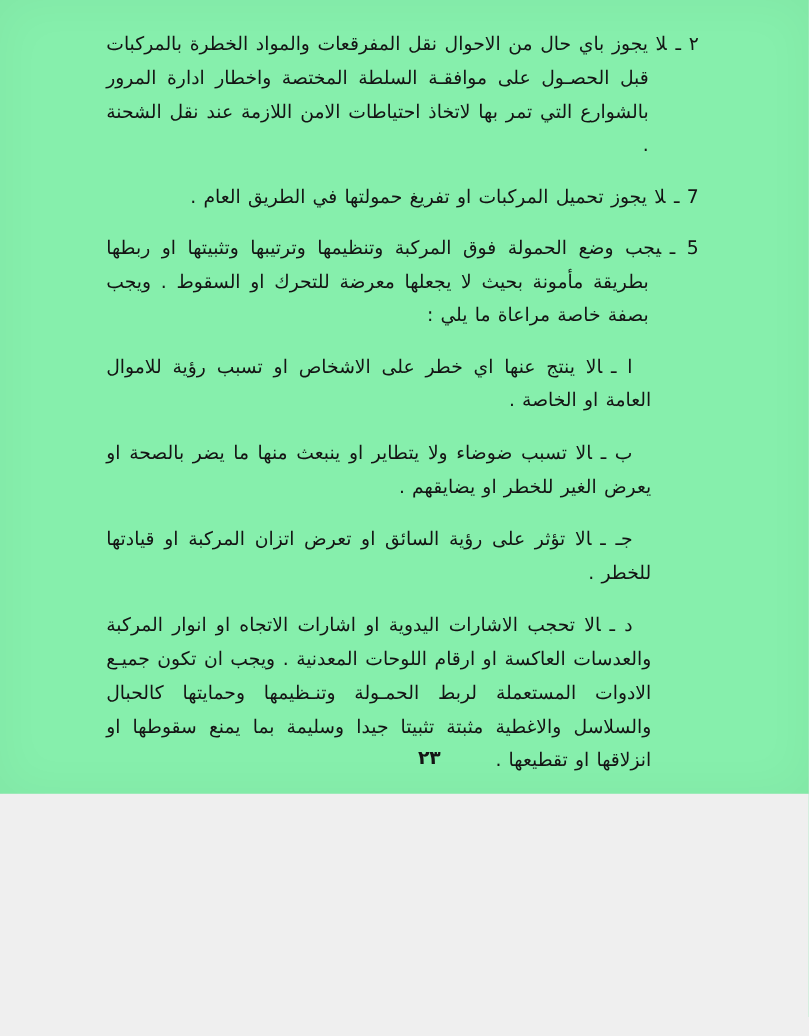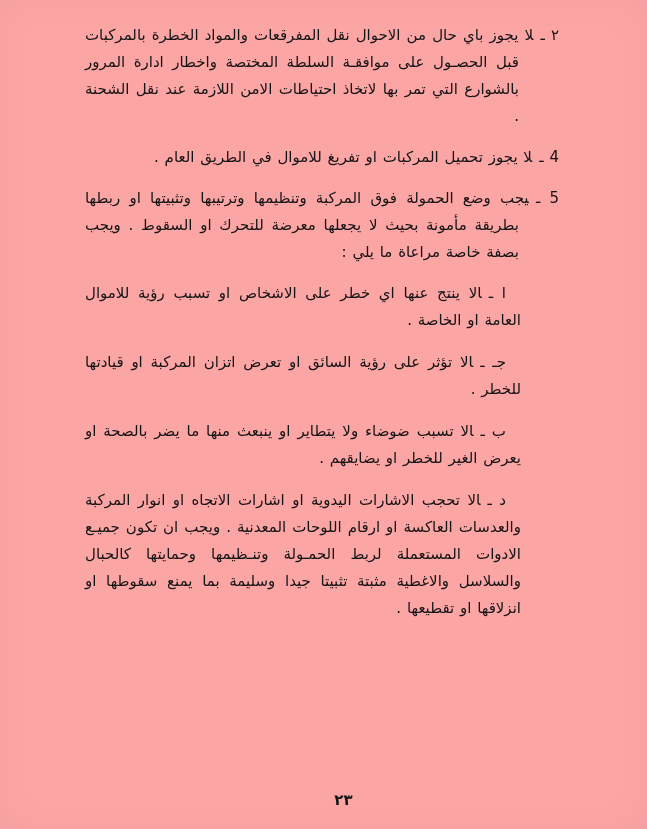--- a/index.html
+++ b/index.html
@@ -9,22 +9,22 @@
   body {
     width: 647px;
     height: 829px;
     background: #efefef;
     font-family: "DejaVu Sans", sans-serif;
     overflow: hidden;
   }
   #doc-page {
     position: relative;
     width: 647px;
-    height: 829px;
-    background: #fca5a5;
+    height: 635px;
+    background: #86efac;
     box-shadow: inset 0 0 40px rgba(0,0,0,0.04);
   }
   #content {
     position: absolute;
     top: 22px;
     right: 88px;
     width: 474px;
     direction: rtl;
   }
   p.item {
@@ -68,32 +68,32 @@
 </style>
 </head>
 <body>
 
 <div id="doc-page">
   <div id="content">
       <p class="item main">
     <span class="marker">٢ ـ</span><span class="text">لا يجوز باي حال من الاحوال نقل المفرقعات والمواد الخطرة بالمركبات قبل الحصـول على موافقـة السلطة المختصة واخطار ادارة المرور بالشوارع التي تمر بها لاتخاذ احتياطات الامن اللازمة عند نقل الشحنة .</span>
   </p>
       <p class="item main">
-    <span class="marker">4 ـ</span><span class="text">لا يجوز تحميل المركبات او تفريغ للاموال في الطريق العام .</span>
+    <span class="marker">7 ـ</span><span class="text">لا يجوز تحميل المركبات او تفريغ حمولتها في الطريق العام .</span>
   </p>
       <p class="item main">
     <span class="marker">5 ـ</span><span class="text">يجب وضع الحمولة فوق المركبة وتنظيمها وترتيبها وتثبيتها او ربطها بطريقة مأمونة بحيث لا يجعلها معرضة للتحرك او السقوط . ويجب بصفة خاصة مراعاة ما يلي :</span>
   </p>
       <p class="item sub">
     <span class="marker">ا ـ</span><span class="text">الا ينتج عنها اي خطر على الاشخاص او تسبب رؤية للاموال العامة او الخاصة .</span>
   </p>
       <p class="item sub">
-    <span class="marker">جـ ـ</span><span class="text">الا تؤثر على رؤية السائق او تعرض اتزان المركبة او قيادتها للخطر .</span>
+    <span class="marker">ب ـ</span><span class="text">الا تسبب ضوضاء ولا يتطاير او ينبعث منها ما يضر بالصحة او يعرض الغير للخطر او يضايقهم .</span>
   </p>
       <p class="item sub">
-    <span class="marker">ب ـ</span><span class="text">الا تسبب ضوضاء ولا يتطاير او ينبعث منها ما يضر بالصحة او يعرض الغير للخطر او يضايقهم .</span>
+    <span class="marker">جـ ـ</span><span class="text">الا تؤثر على رؤية السائق او تعرض اتزان المركبة او قيادتها للخطر .</span>
   </p>
       <p class="item sub">
     <span class="marker">د ـ</span><span class="text">الا تحجب الاشارات اليدوية او اشارات الاتجاه او انوار المركبة والعدسات العاكسة او ارقام اللوحات المعدنية . ويجب ان تكون جميـع الادوات المستعملة لربط الحمـولة وتنـظيمها وحمايتها كالحبال والسلاسل والاغطية مثبتة تثبيتا جيدا وسليمة بما يمنع سقوطها او انزلاقها او تقطيعها .</span>
   </p>
     </div>
   <div id="page-number">٢٣</div>
 </div>
 
 </body></html>

